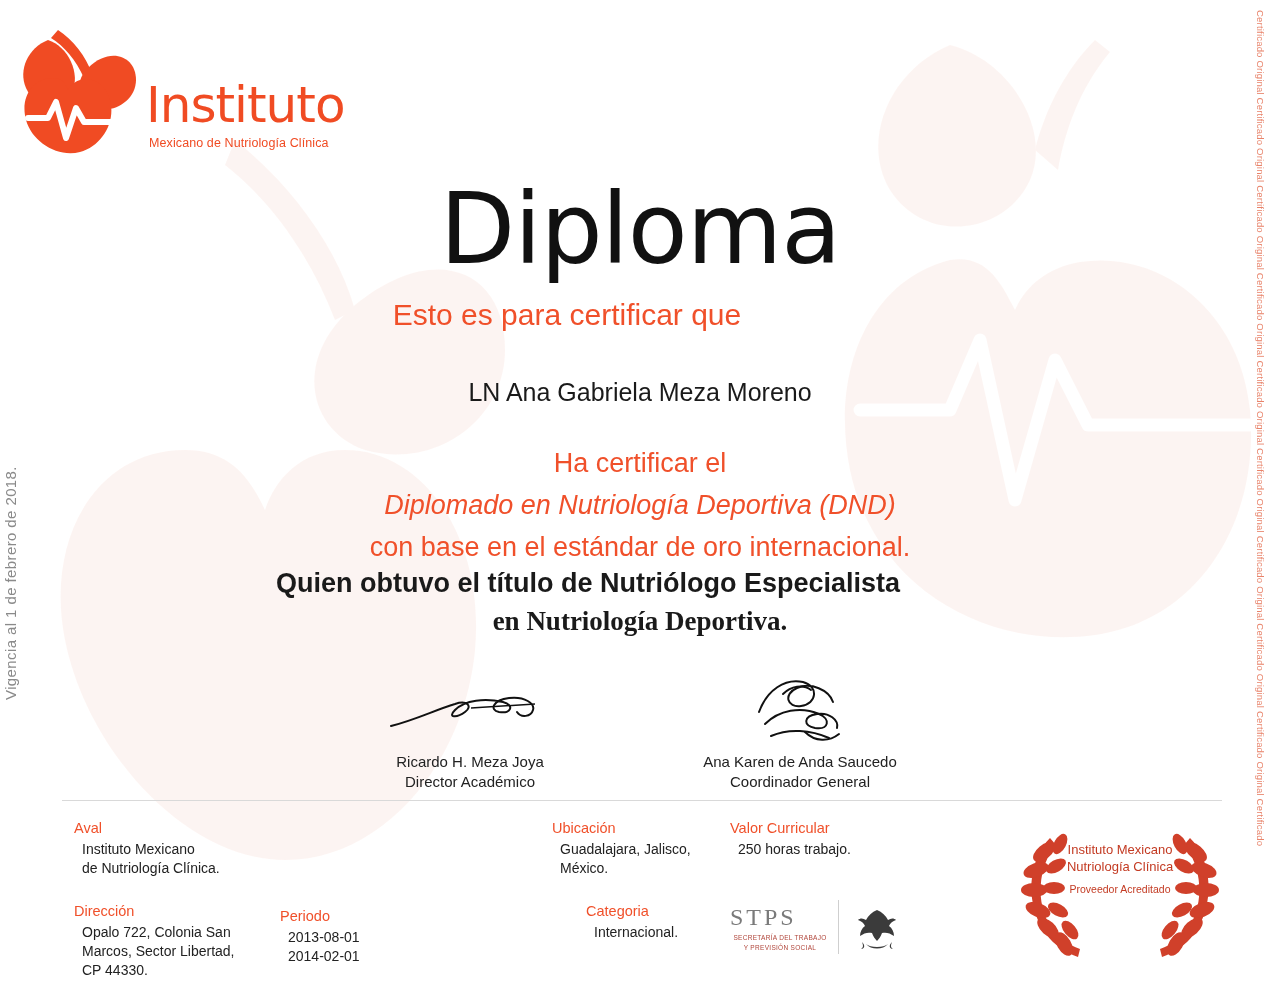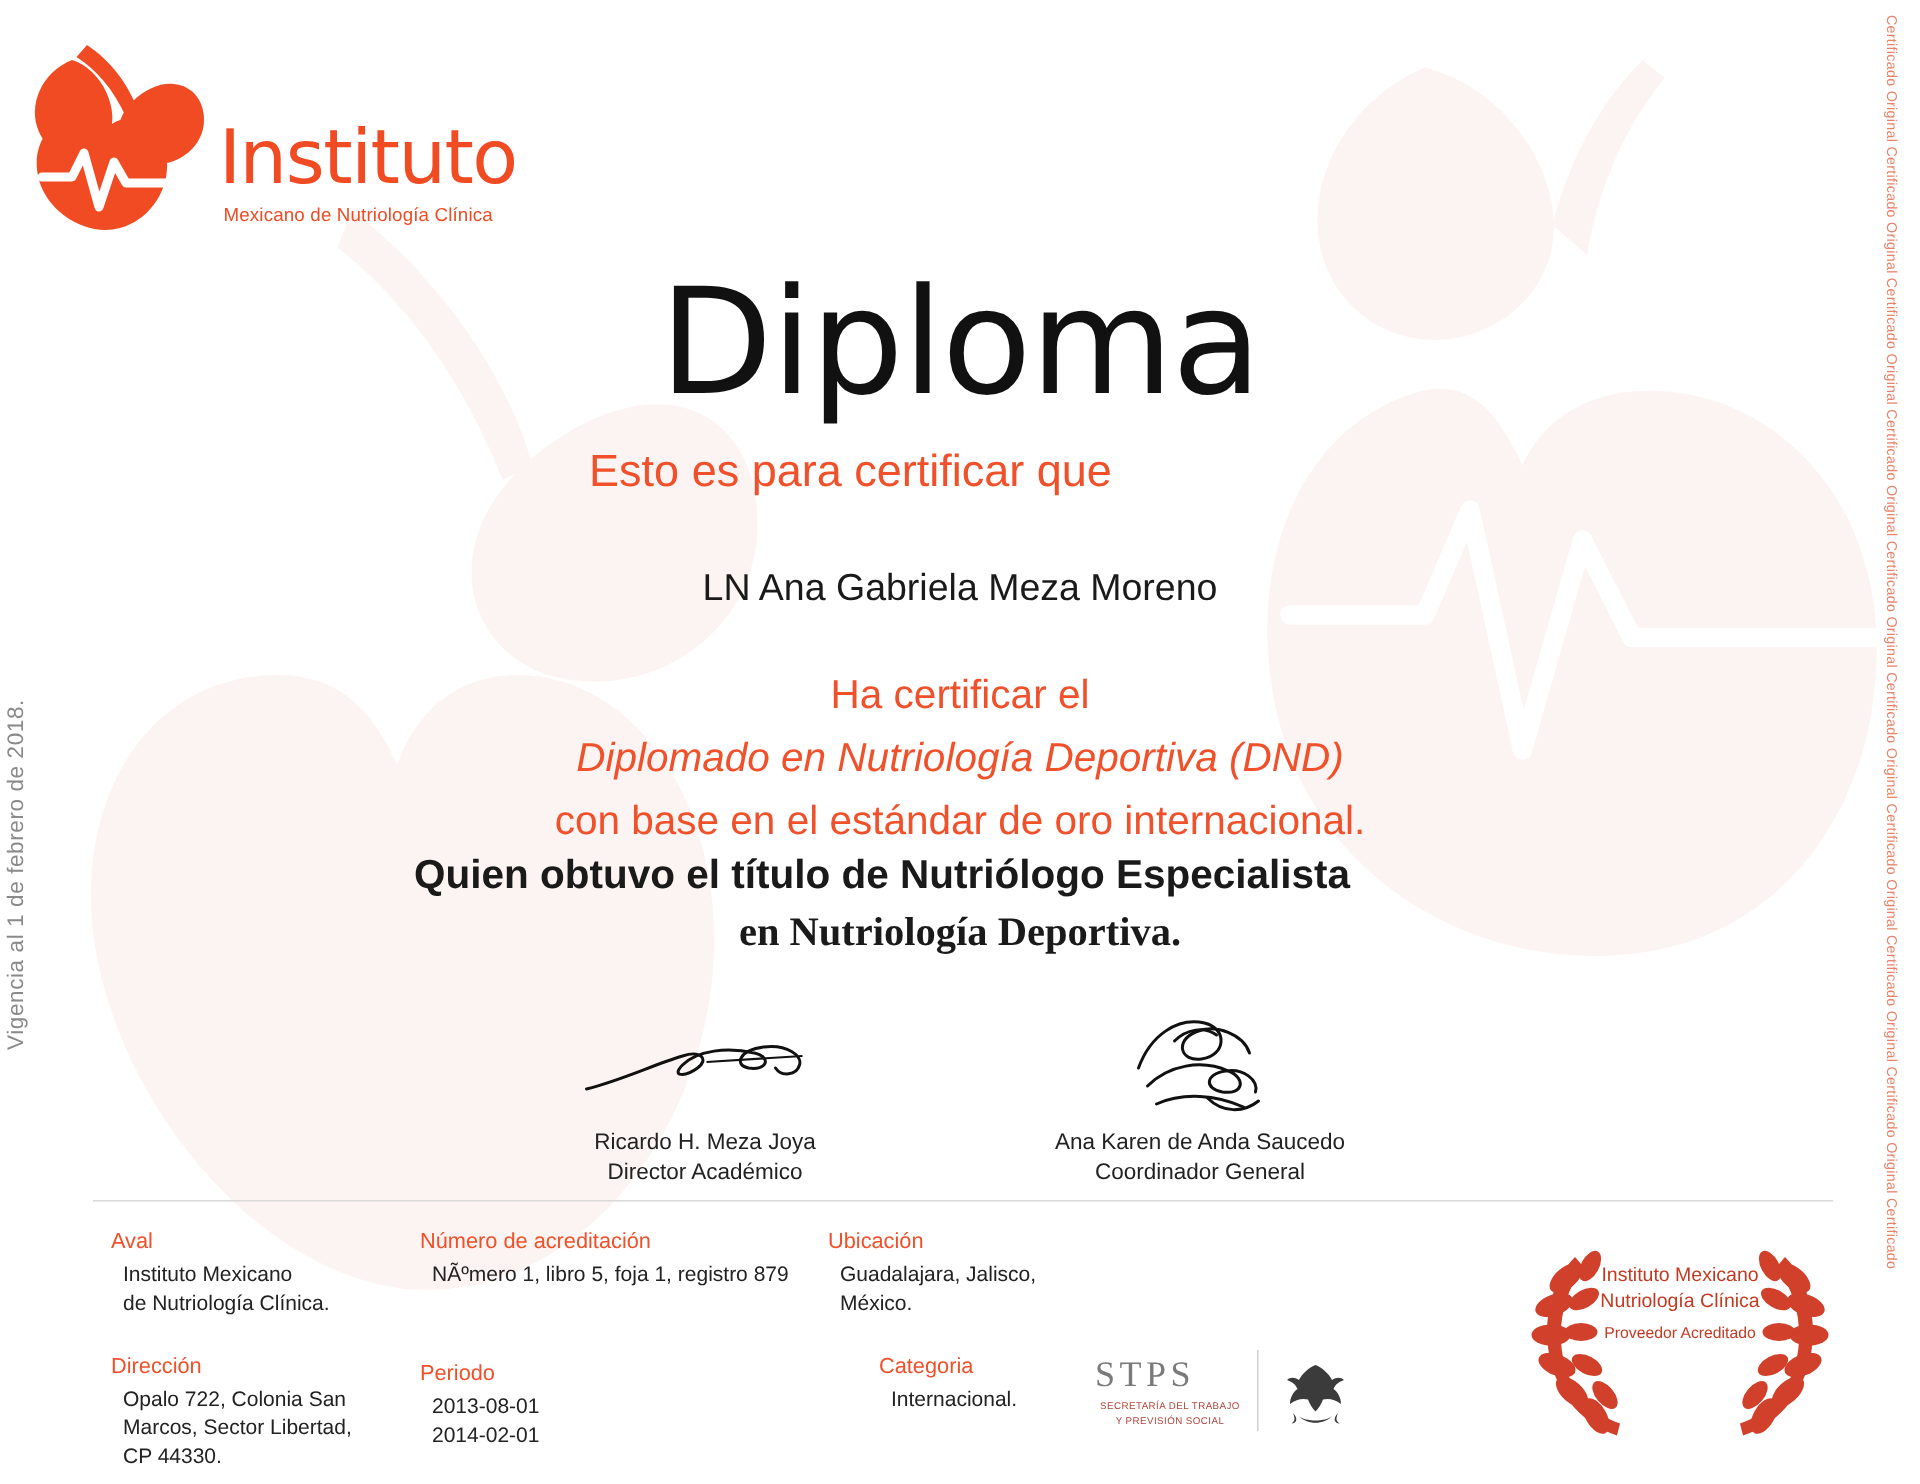--- a/index.html
+++ b/index.html
@@ -336,31 +336,31 @@
   </div>
 
   <div class="divider"></div>
 
   <div class="field f-aval">
     <div class="f-label">Aval</div>
     <div class="f-value" style="white-space:pre-line">Instituto Mexicano
 de Nutriología Clínica.</div>
   </div>
 
-  <div class="field f-acred">
-    <div class="f-label">Número de acreditación</div>
-    <div class="f-value" style="white-space:pre-line">NÃºmero 1, libro 5, foja 1, registro 879</div>
-  </div>
 
   <div class="field f-ubic">
     <div class="f-label">Ubicación</div>
     <div class="f-value" style="white-space:pre-line">Guadalajara, Jalisco,
 México.</div>
   </div>
 
+  <div class="field f-valor">
+    <div class="f-label">Valor Curricular</div>
+    <div class="f-value" style="white-space:pre-line">250 horas trabajo.</div>
+  </div>
 
   <div class="field f-dir">
     <div class="f-label">Dirección</div>
     <div class="f-value" style="white-space:pre-line">Opalo 722, Colonia San
 Marcos, Sector Libertad,
 CP 44330.</div>
   </div>
 
   <div class="field f-periodo">
     <div class="f-label">Periodo</div>

